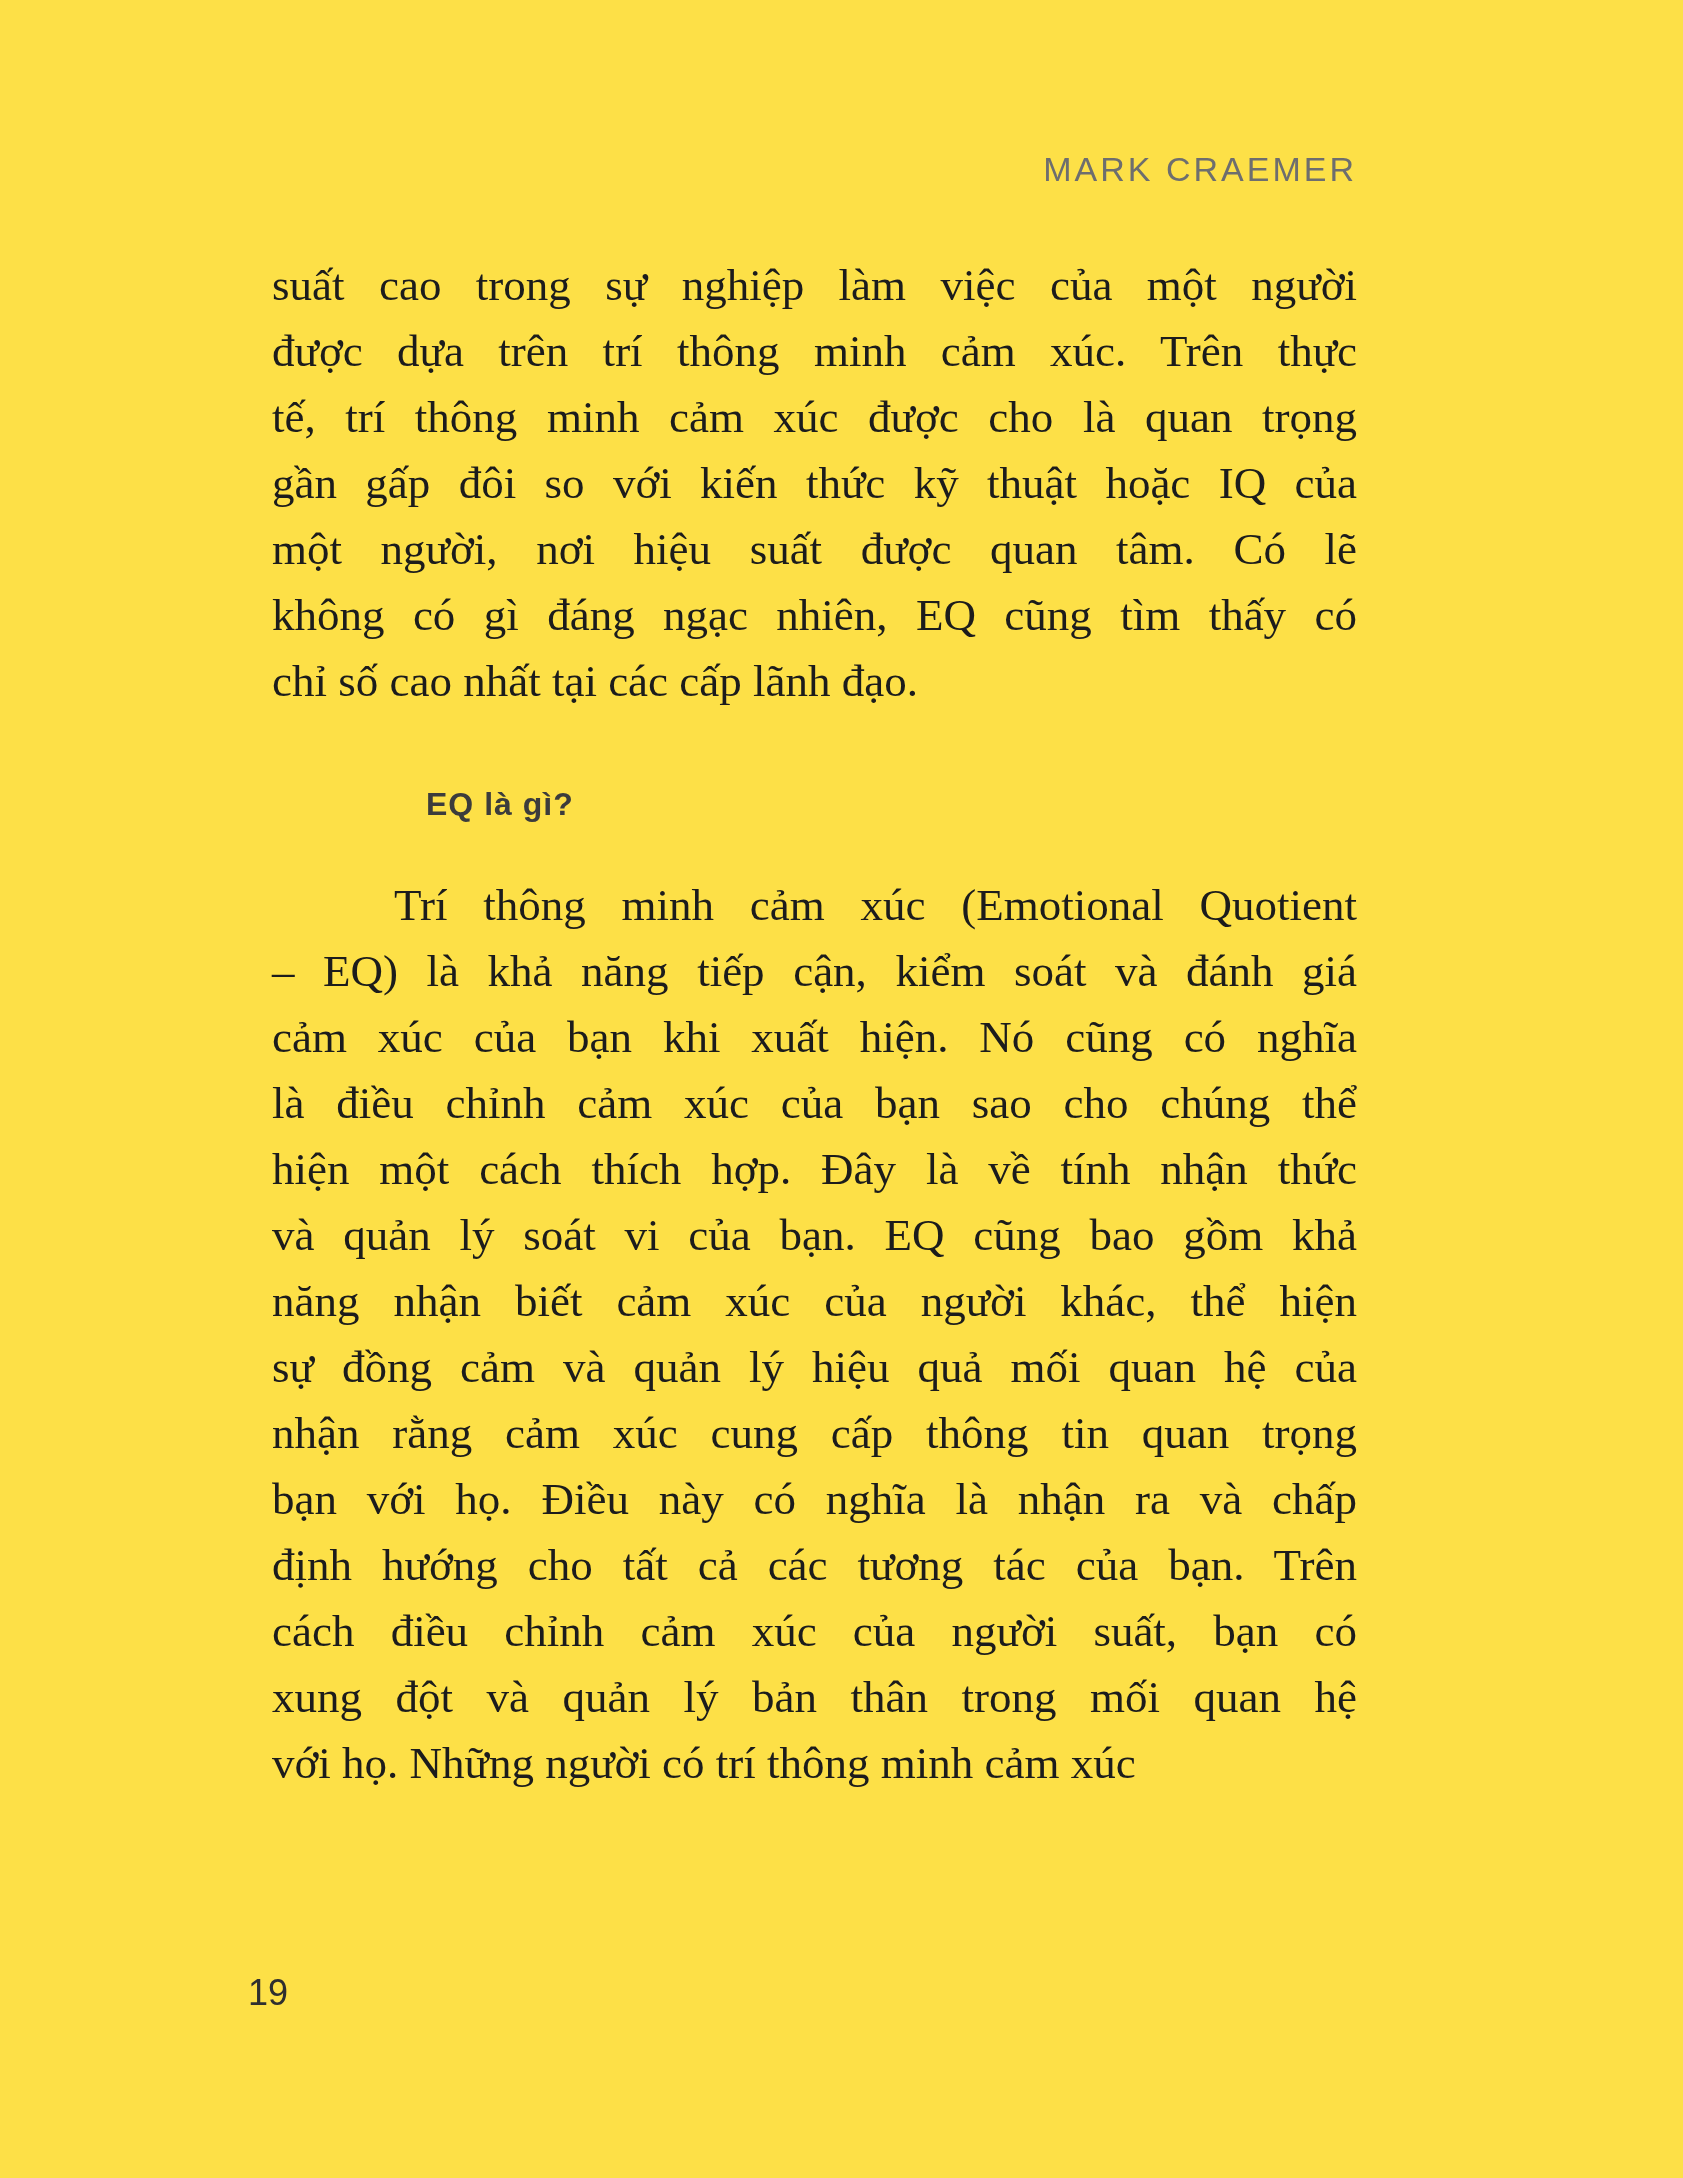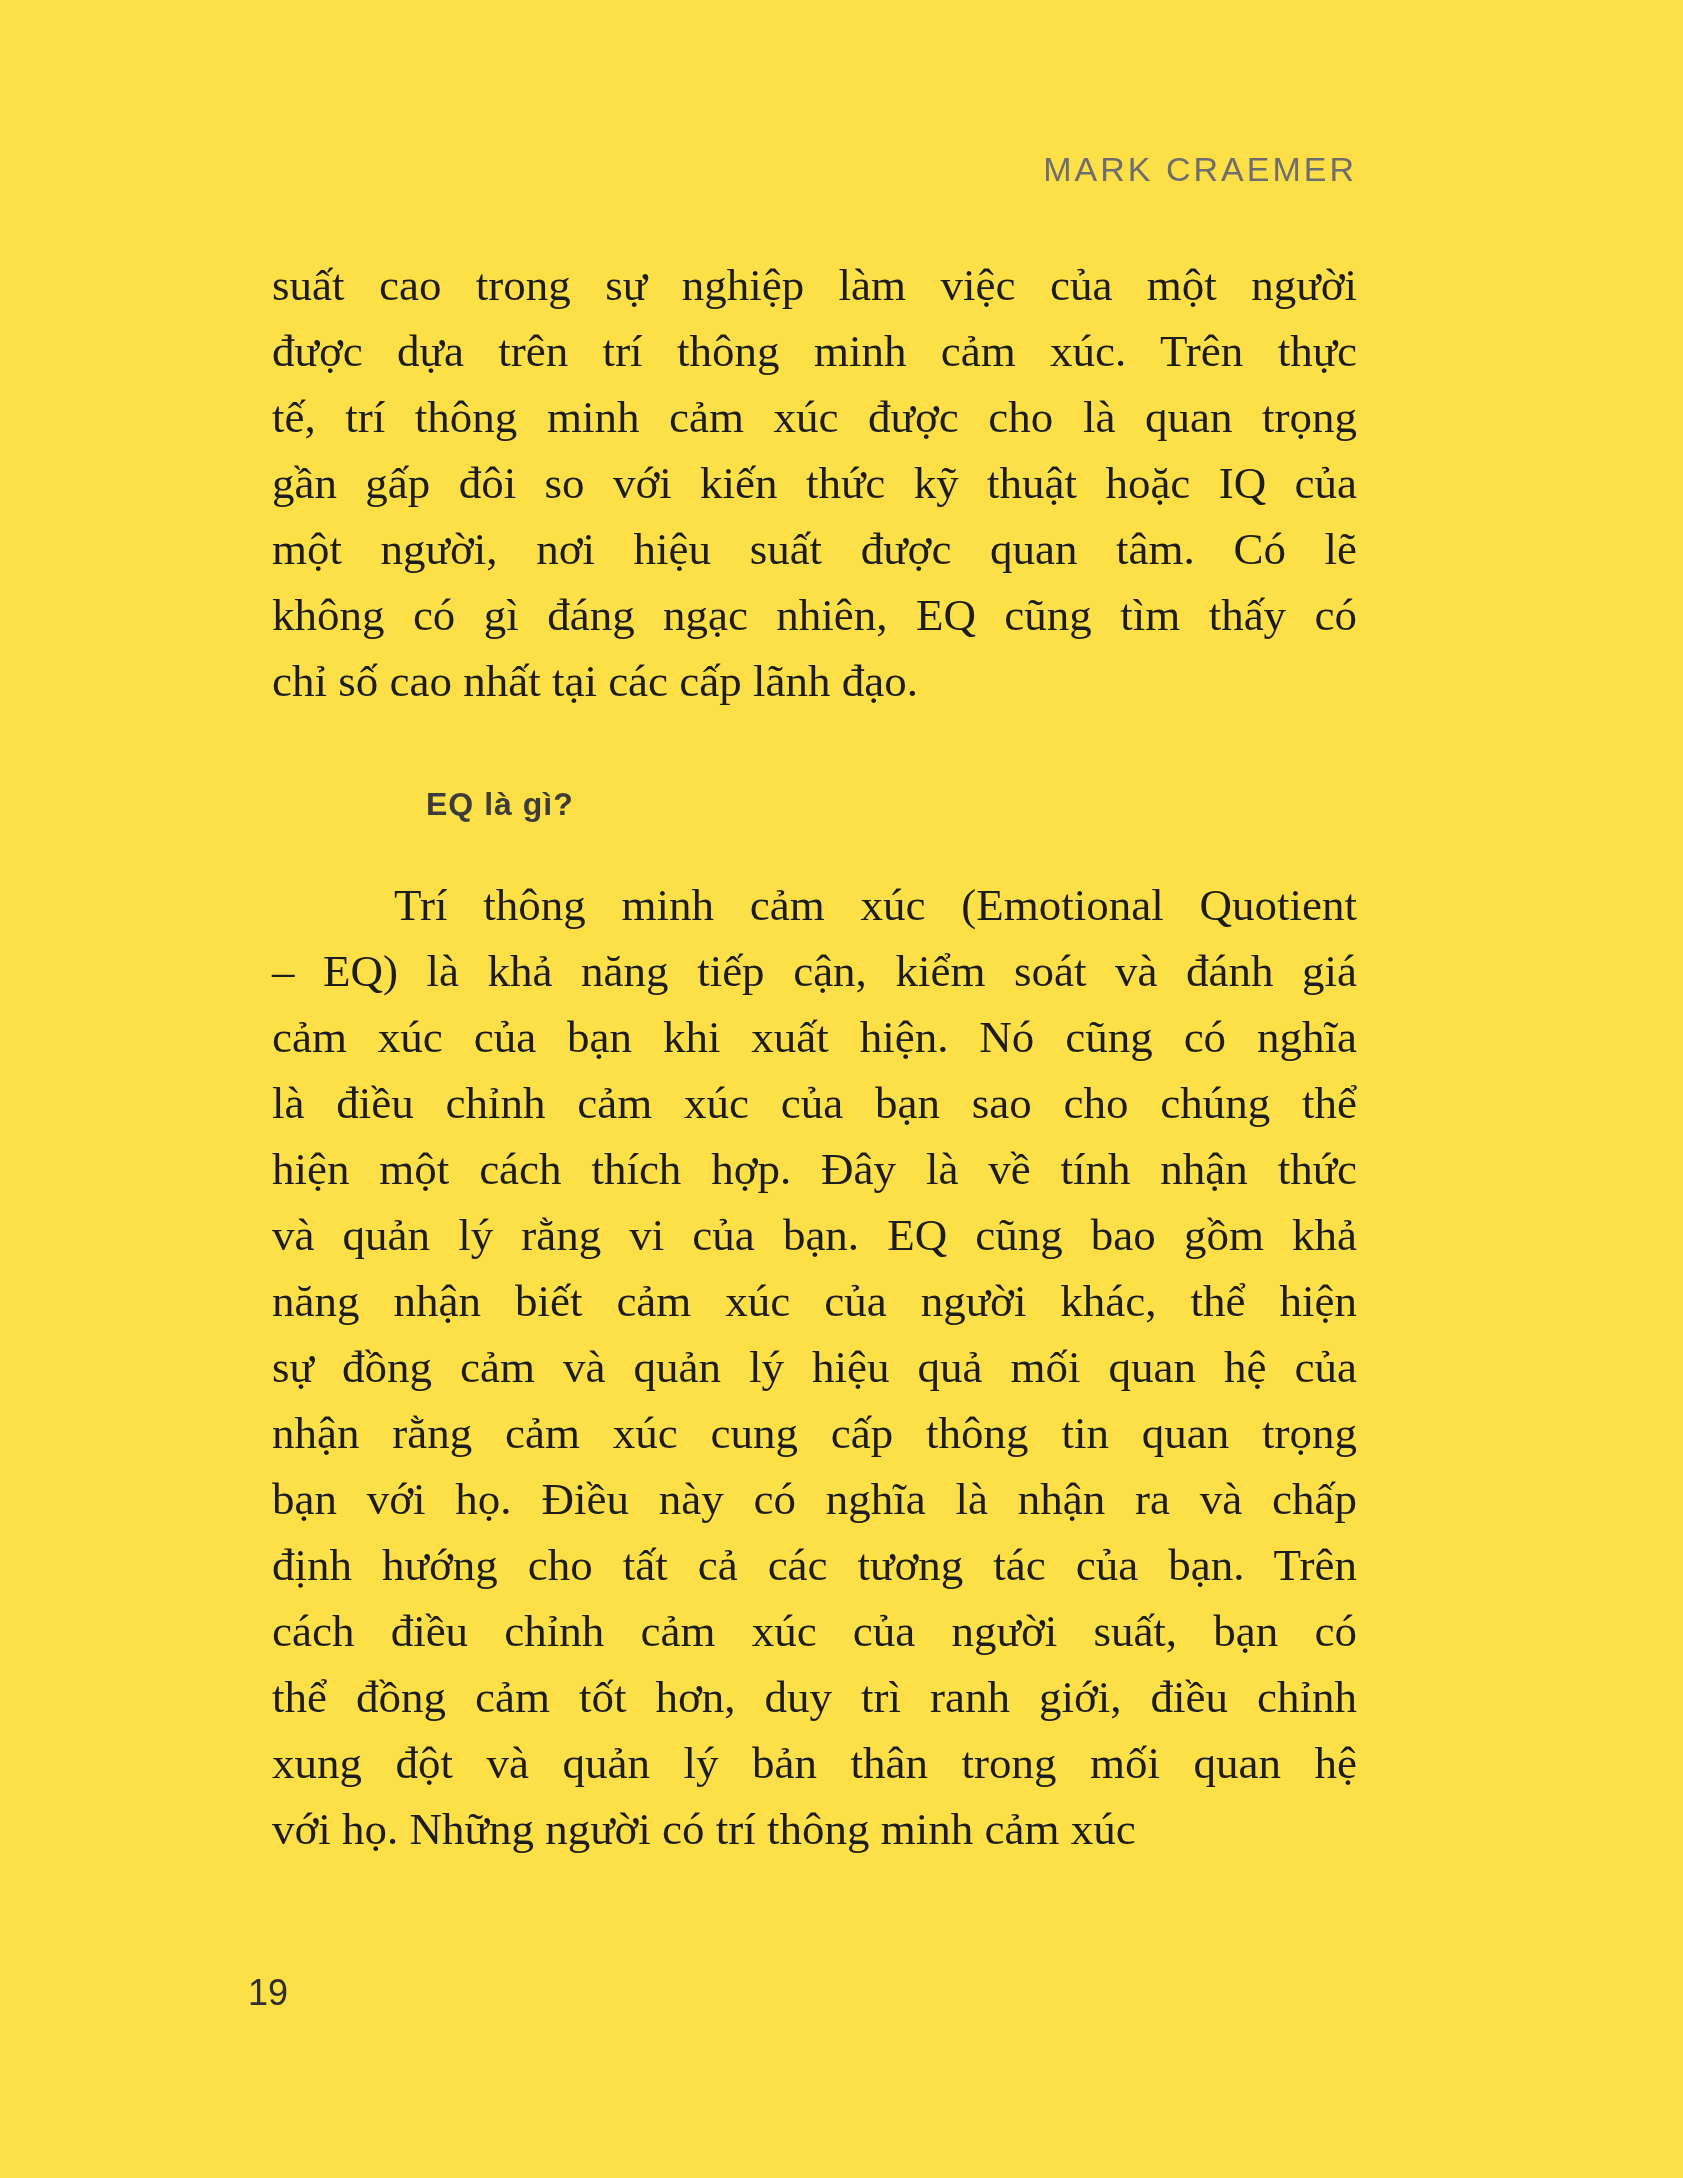--- a/index.html
+++ b/index.html
@@ -83,28 +83,27 @@
       </div>
 
     <h2 class="section-heading">EQ là gì?</h2>
 
     <div class="paragraph indent-first">
         <div class="line">Trí thông minh cảm xúc (Emotional Quotient</div>
         <div class="line">– EQ) là khả năng tiếp cận, kiểm soát và đánh giá</div>
         <div class="line">cảm xúc của bạn khi xuất hiện. Nó cũng có nghĩa</div>
         <div class="line">là điều chỉnh cảm xúc của bạn sao cho chúng thể</div>
         <div class="line">hiện một cách thích hợp. Đây là về tính nhận thức</div>
-        <div class="line">và quản lý rằng vi của bạn. EQ cũng bao gồm khả</div>
+        <div class="line">và quản lý soát vi của bạn. EQ cũng bao gồm khả</div>
         <div class="line">năng nhận biết cảm xúc của người khác, thể hiện</div>
         <div class="line">sự đồng cảm và quản lý hiệu quả mối quan hệ của</div>
         <div class="line">nhận rằng cảm xúc cung cấp thông tin quan trọng</div>
         <div class="line">bạn với họ. Điều này có nghĩa là nhận ra và chấp</div>
         <div class="line">định hướng cho tất cả các tương tác của bạn. Trên</div>
         <div class="line">cách điều chỉnh cảm xúc của người suất, bạn có</div>
-        <div class="line">thể đồng cảm tốt hơn, duy trì ranh giới, điều chỉnh</div>
         <div class="line">xung đột và quản lý bản thân trong mối quan hệ</div>
         <div class="line last">với họ. Những người có trí thông minh cảm xúc</div>
       </div>
 
   </div>
 
   <div class="page-number">19</div>
 
 </div>
 

